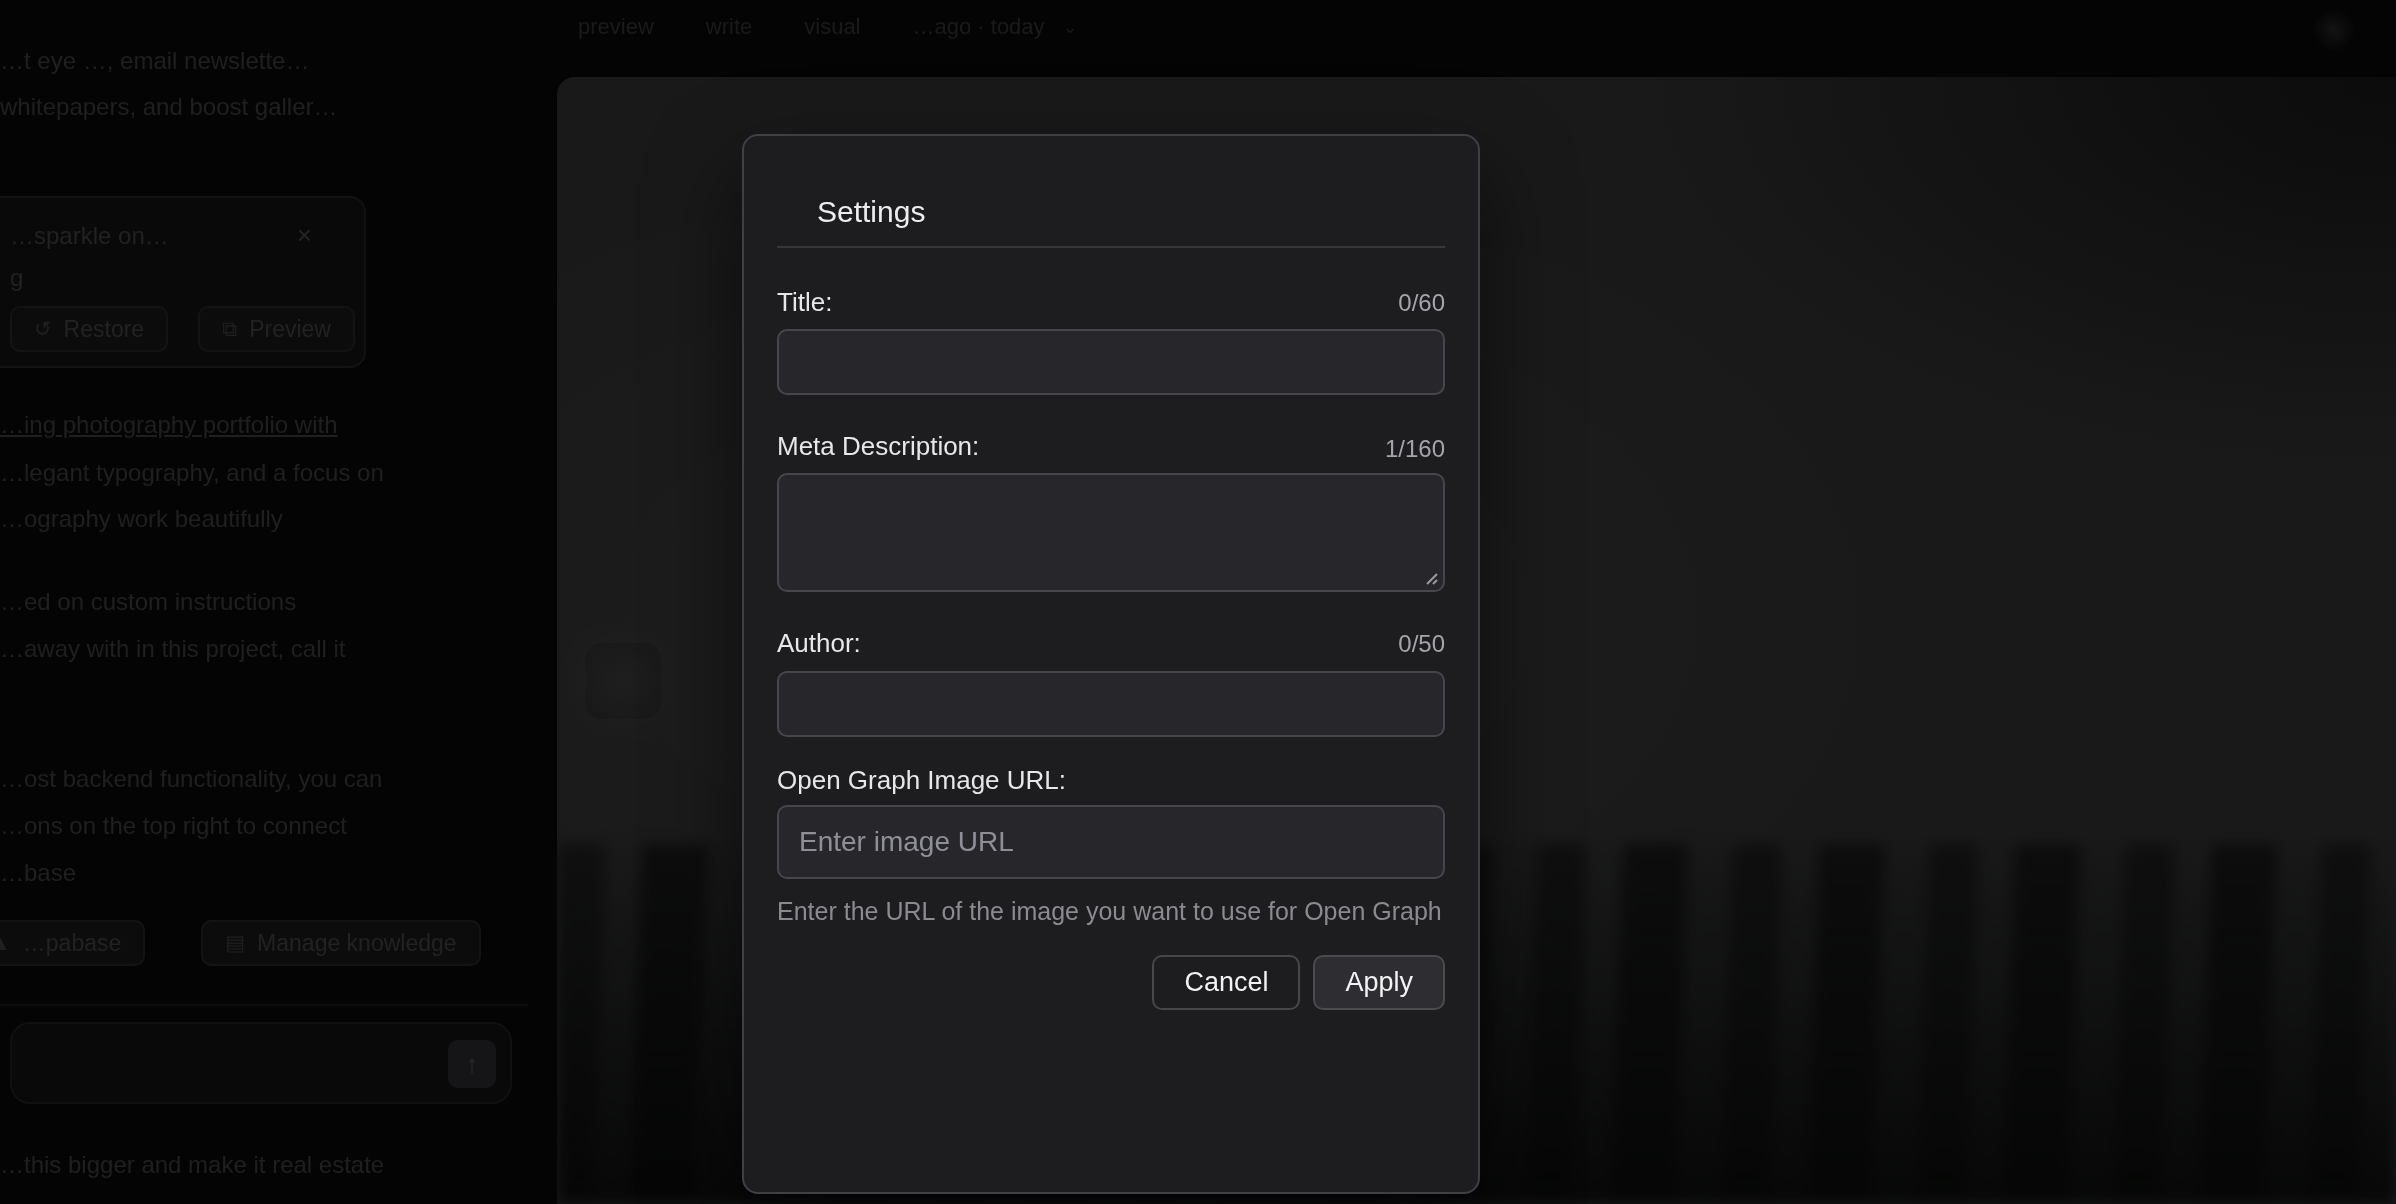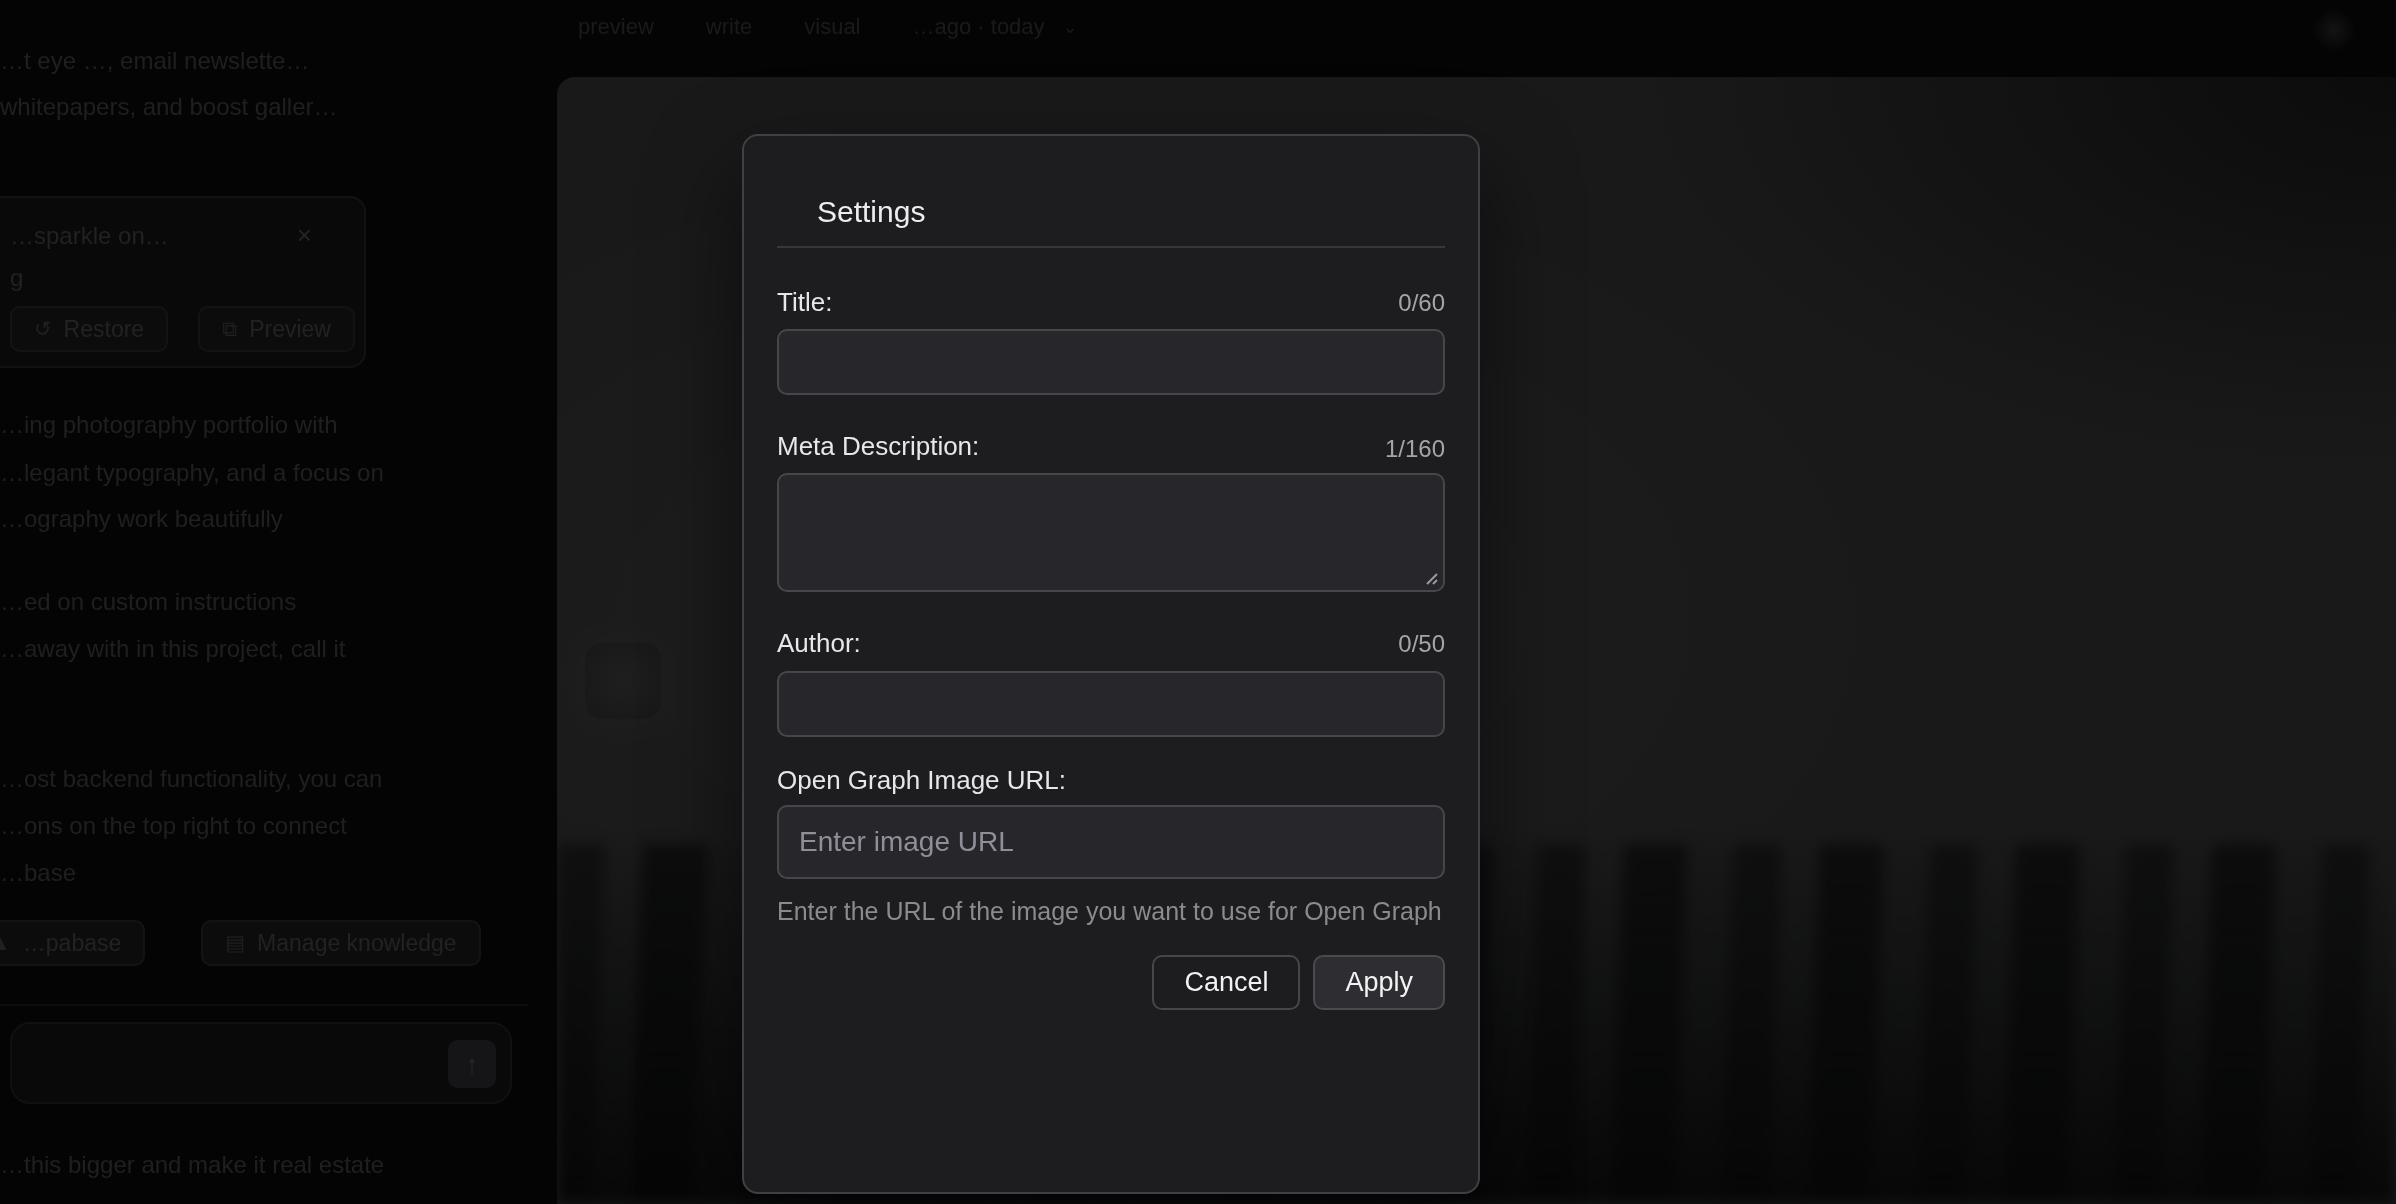--- a/index.html
+++ b/index.html
@@ -199,21 +199,21 @@
             <span class="ghost-ic">↺</span>
             <span>Restore</span>
           </span>
           <span class="ghost-btn">
             <span class="ghost-ic">⧉</span>
             <span>Preview</span>
           </span>
         </div>
       </div>
 
-      <div class="ghost-line" style="left:0; top:408px;">…ing photography portfolio with</div>
+      <div class="ghost-line" style="left:0; top:408px;text-decoration:underline;">…ing photography portfolio with</div>
       <div class="ghost-line" style="left:0; top:456px;">…legant typography, and a focus on</div>
       <div class="ghost-line" style="left:0; top:502px;">…ography work beautifully</div>
 
       <div class="ghost-line" style="left:0; top:585px;">…ed on custom instructions</div>
       <div class="ghost-line" style="left:0; top:632px;">…away with in this project, call it</div>
 
       <div class="ghost-line" style="left:0; top:762px;">…ost backend functionality, you can</div>
       <div class="ghost-line" style="left:0; top:809px;">…ons on the top right to connect</div>
       <div class="ghost-line" style="left:0; top:856px;">…base</div>
 

